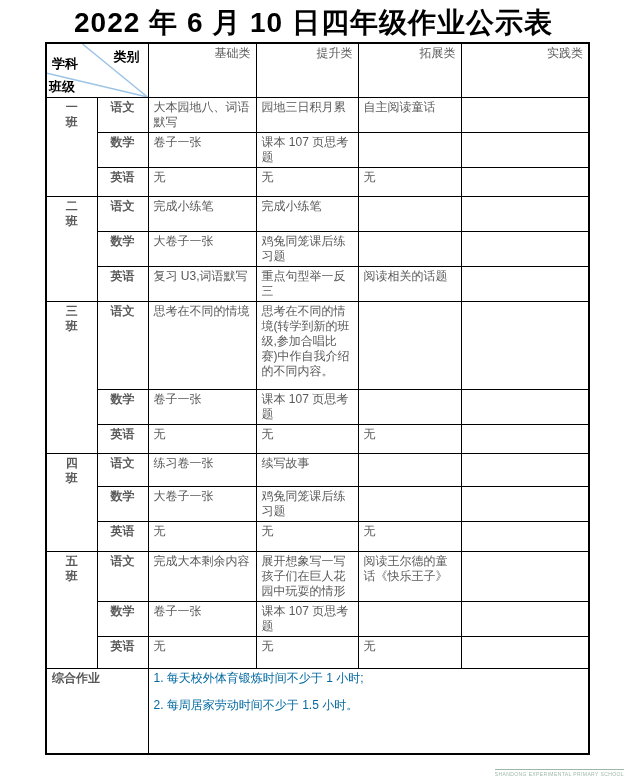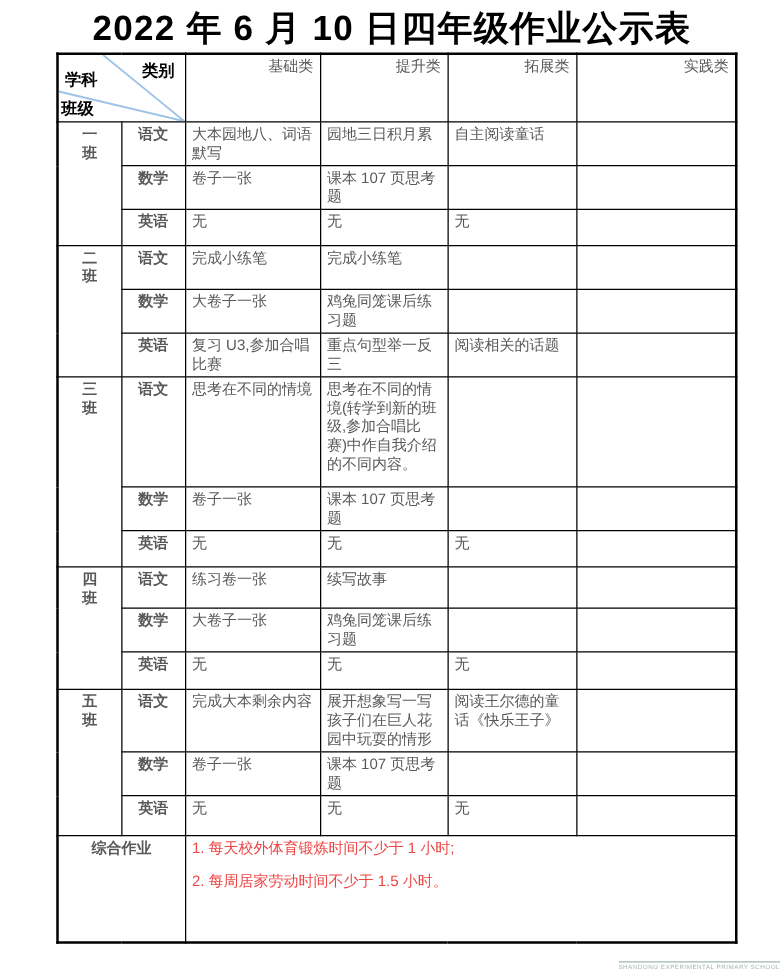--- a/index.html
+++ b/index.html
@@ -84,28 +84,28 @@
     font-weight: bold;
     color: #000000;
     font-size: 13px;
   }
   .corner .lbl-category { top: 5px; right: 8px; }
   .corner .lbl-subject  { top: 12px; left: 5px; }
   .corner .lbl-class    { bottom: 2px; left: 2px; }
   td.summary-label {
     font-weight: bold;
     color: #000000;
-    text-align: center;
+    text-align: left;
     vertical-align: middle;
     font-size: 13px;
   }
   td.summary-content {
     padding: 6px 8px;
   }
-  .summary-line { margin-bottom: 12px; color: #ef4444; }
+  .summary-line { margin-bottom: 12px; color: #0369a1; }
   .watermark {
     position: absolute;
     right: 3px;
     bottom: 4px;
     text-align: right;
     color: #7aa48c;
   }
   .watermark .wm-cn {
     font-size: 14px;
     font-weight: bold;
@@ -192,21 +192,21 @@
     </tr>
     <tr style="height:33px">
       <td class="subjectcell">数学</td>
       <td>大卷子一张</td>
       <td>鸡兔同笼课后练习题</td>
       <td></td>
       <td></td>
     </tr>
     <tr style="height:30px">
       <td class="subjectcell">英语</td>
-      <td>复习 U3,参加合唱比赛</td>
+      <td>复习 U3,词语默写</td>
       <td>重点句型举一反三</td>
       <td>阅读相关的话题</td>
       <td></td>
     </tr>
 
     <tr style="height:88px">
       <td rowspan="3" class="classcell">三<br>班</td>
       <td class="subjectcell">语文</td>
       <td>思考在不同的情境</td>
       <td>思考在不同的情境(转学到新的班级,参加合唱比赛)中作自我介绍的不同内容。</td>

